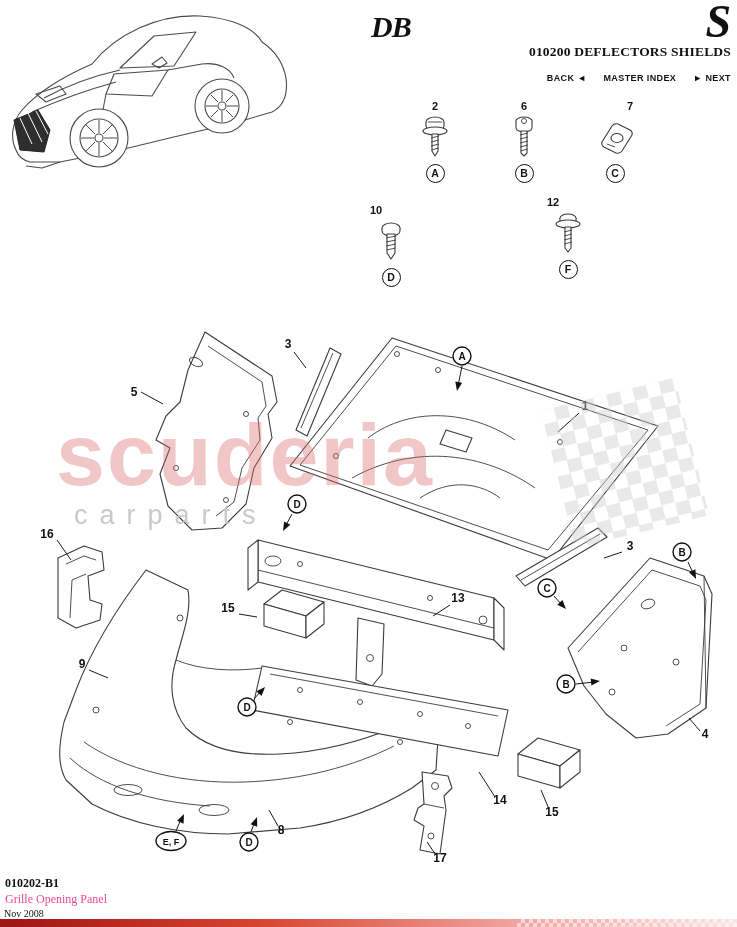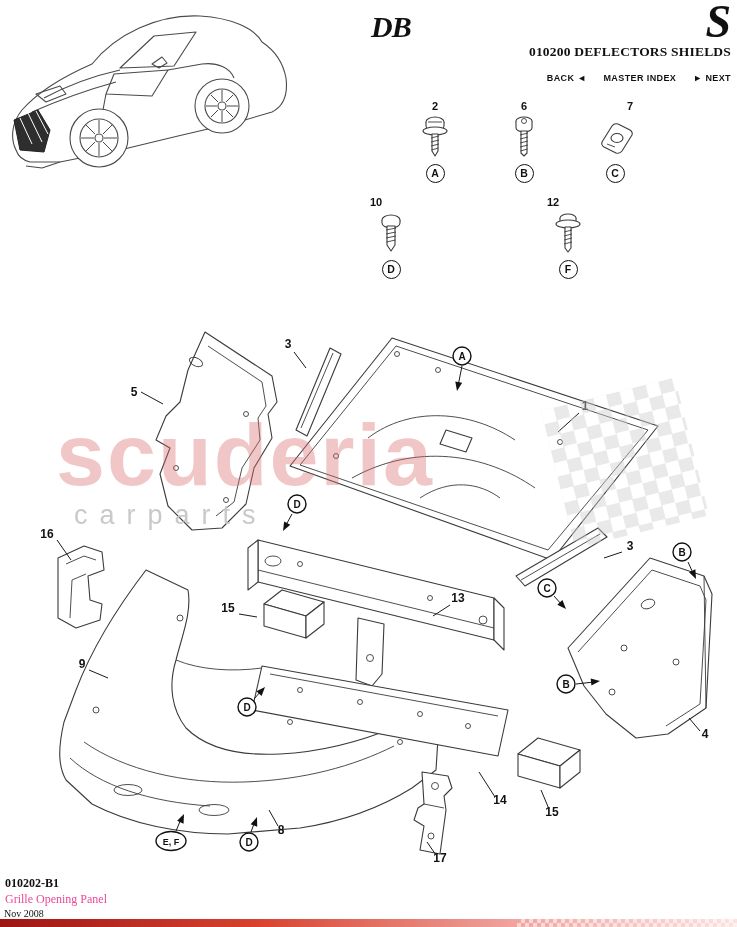--- a/index.html
+++ b/index.html
@@ -164,21 +164,21 @@
   <div class="fastener" style="left:583px; top:100px;">
     <div class="f-num" style="transform:translateX(15px);">7</div>
     <svg class="f-icon" viewBox="0 0 56 48">
       <path class="fw" d="M15,29 L25,13 Q27,10 31,11 L43,17 Q46,19 45,22 L35,38 Q33,41 29,40 L17,34 Q14,32 15,29 Z"></path>
       <ellipse class="fw" cx="30" cy="25" rx="6" ry="4.5"></ellipse>
       <path class="ln" d="M20,31 L28,34"></path>
     </svg>
     <div class="f-letter">C</div>
   </div>
 
-  <div class="fastener" style="left:359px; top:196px;">
+  <div class="fastener" style="left:359px; top:204px;">
     <div class="f-num" style="transform:translateX(-15px);">10</div>
     <svg class="f-icon" viewBox="0 0 56 48">
       <ellipse class="fw" cx="28" cy="11" rx="9" ry="5"></ellipse>
       <path class="fw" d="M19,11 L19,14 A9,5 0 0 0 37,14 L37,11"></path>
       <path class="fw" d="M24,17 L24,36 L28,42 L32,36 L32,17 Z"></path>
       <line class="ln" x1="23" y1="21" x2="33" y2="19"></line>
         <line class="ln" x1="23" y1="25" x2="33" y2="23"></line>
       <line class="ln" x1="23" y1="29" x2="33" y2="27"></line>
         <line class="ln" x1="23.5" y1="33" x2="32.5" y2="31"></line>
     </svg>

